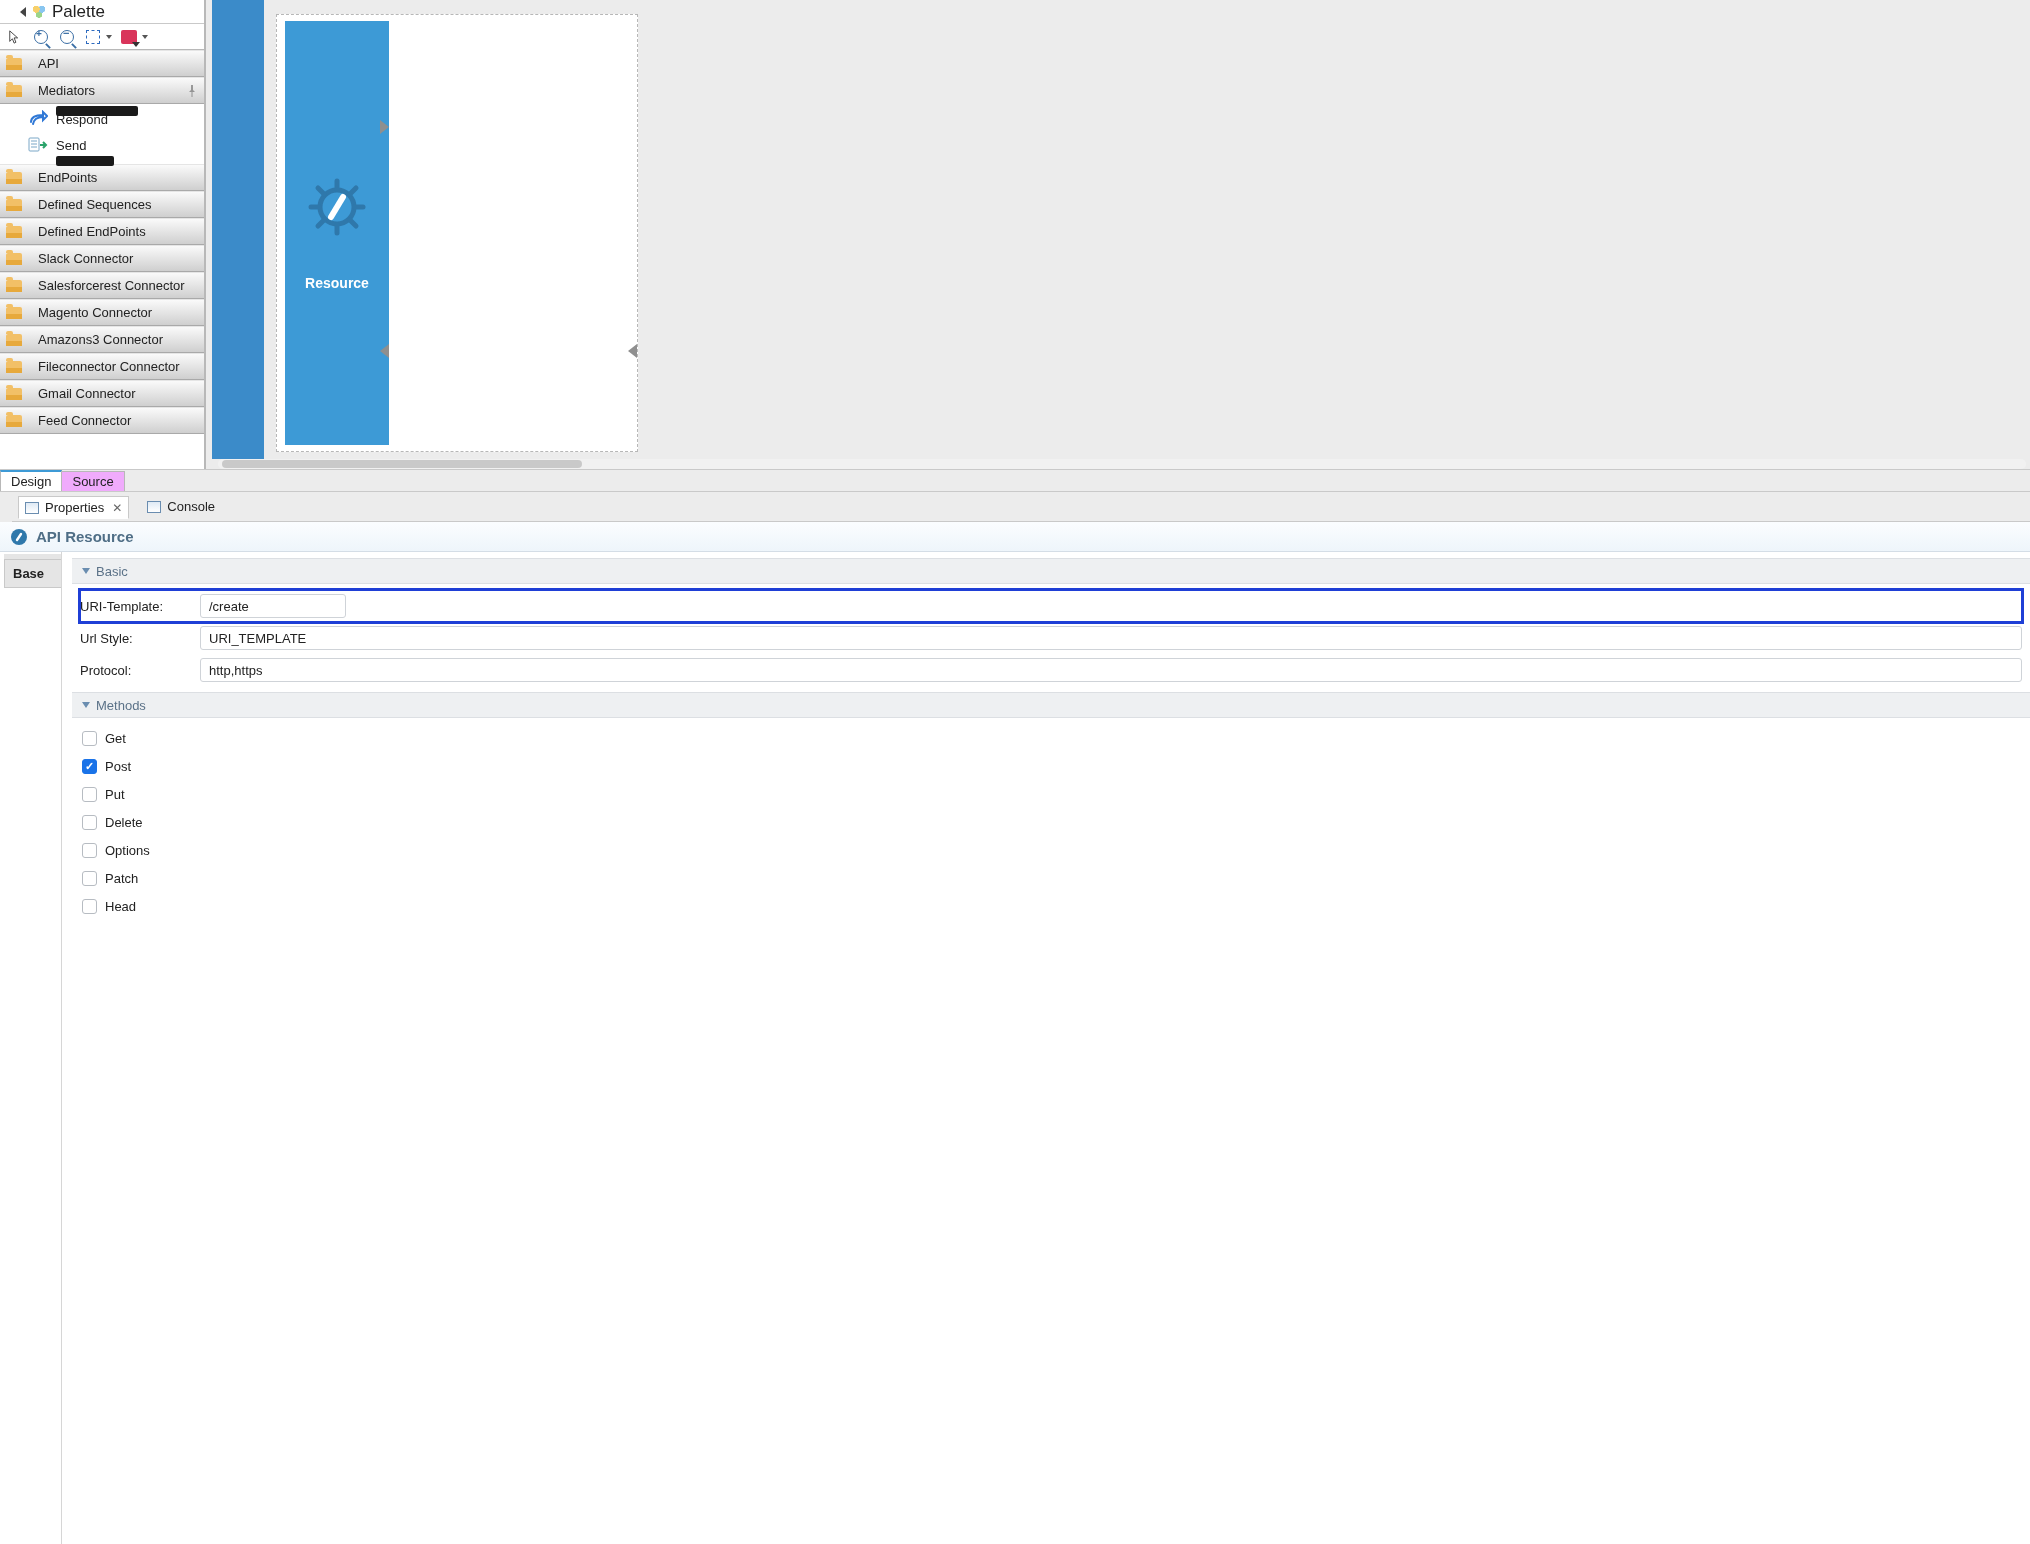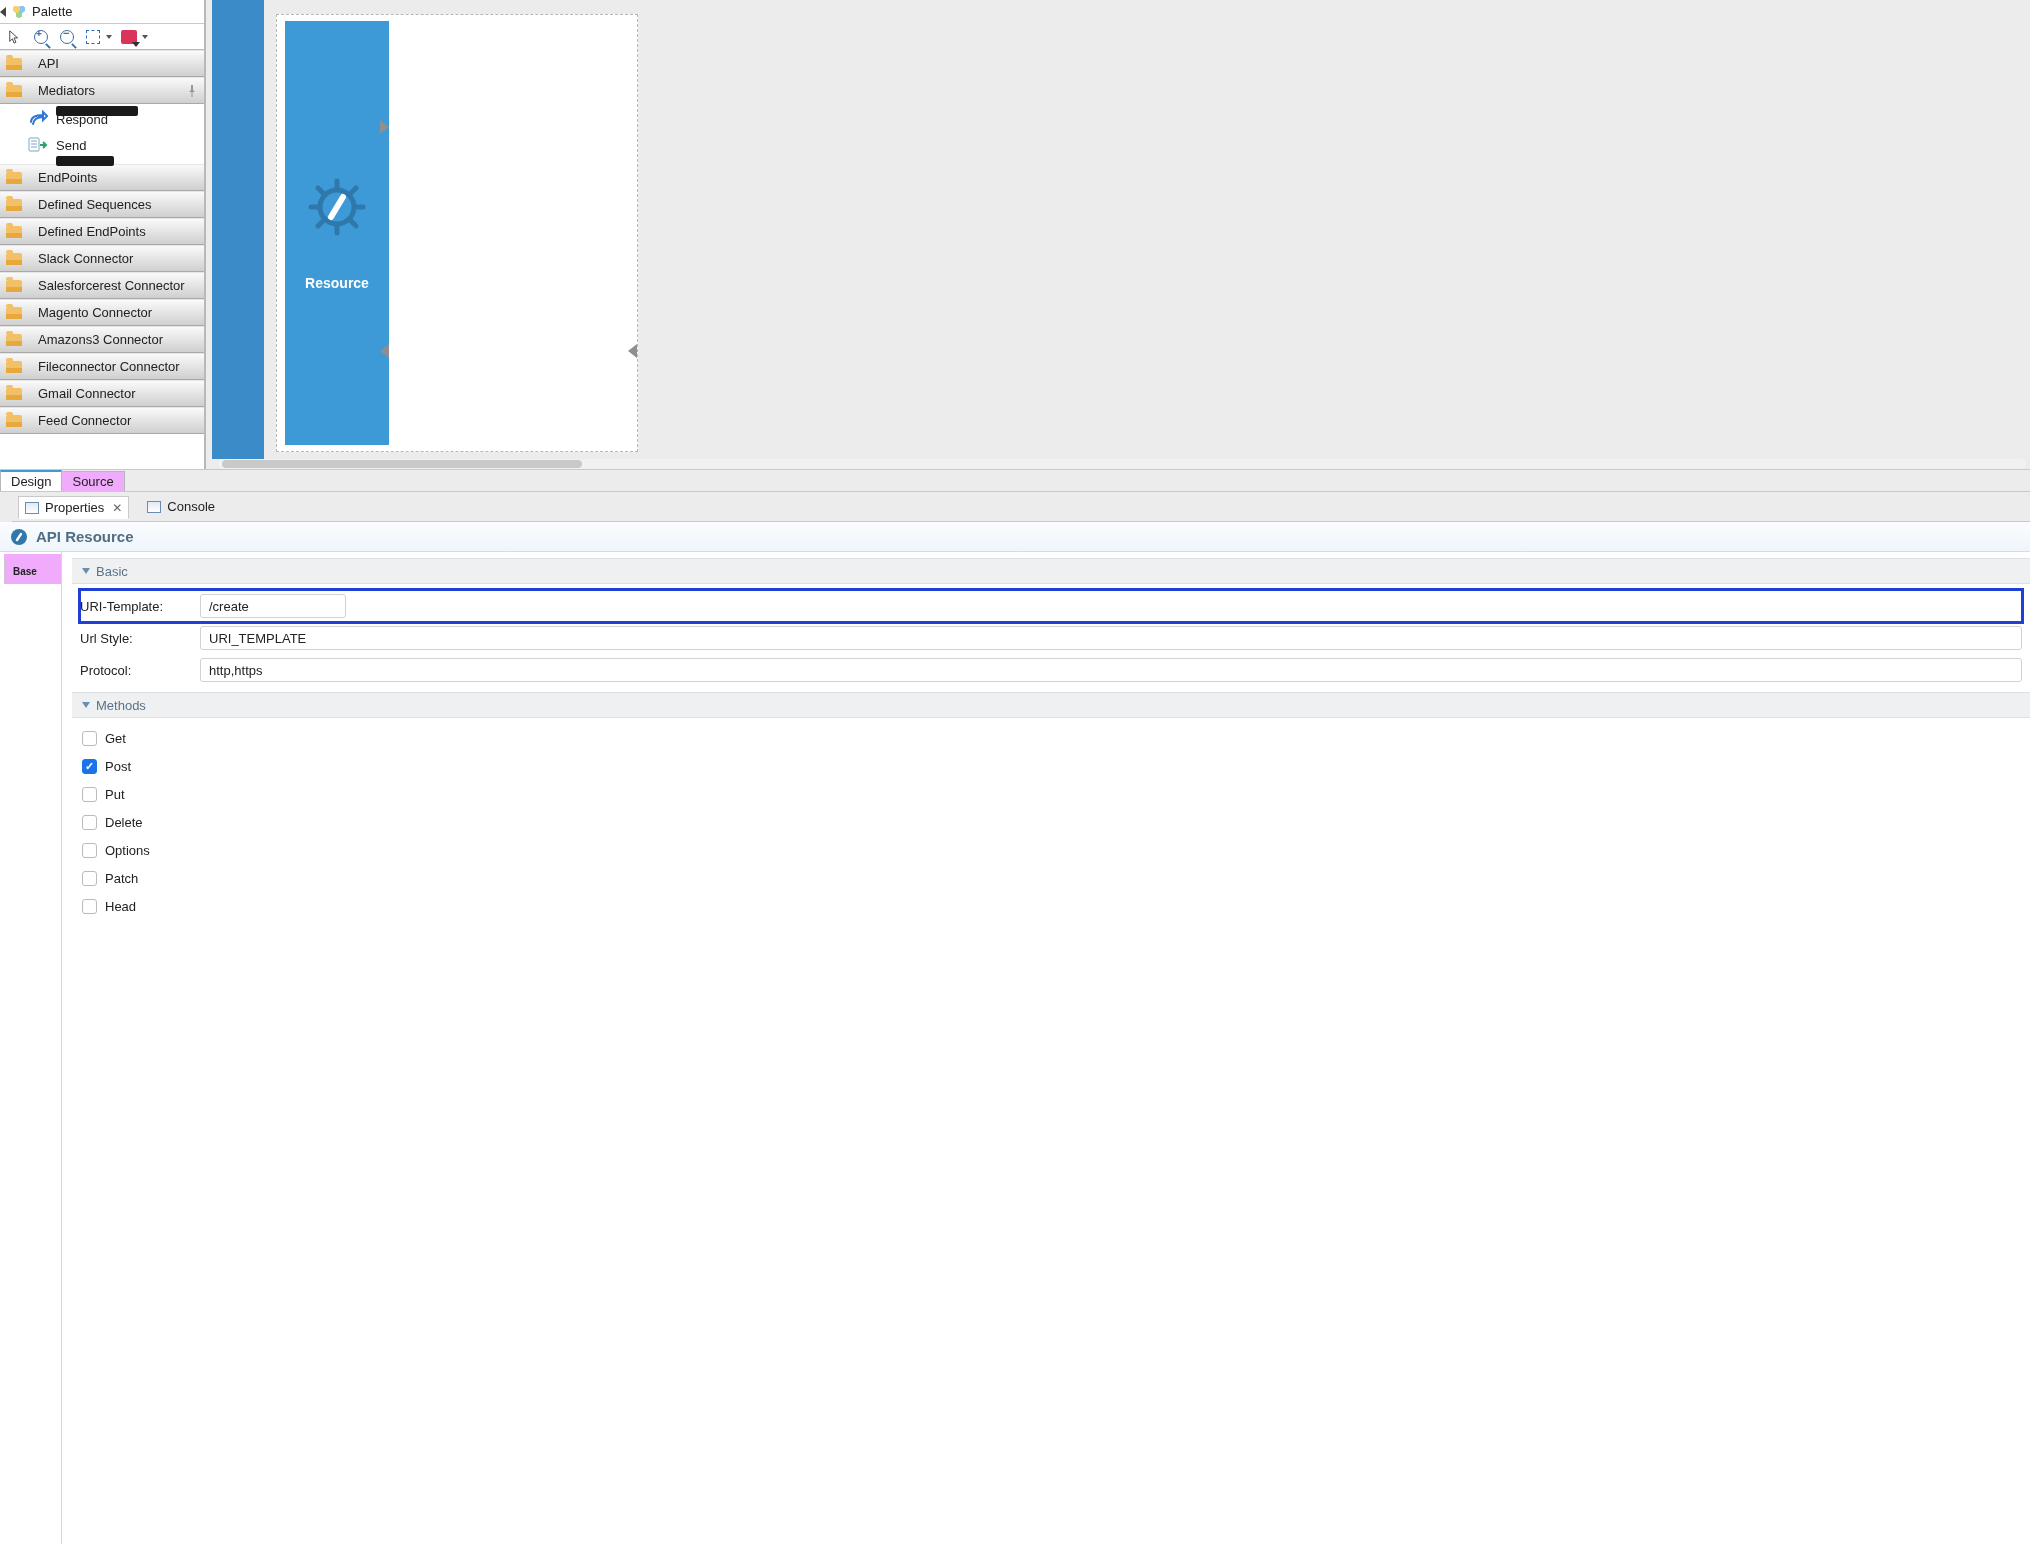--- a/index.html
+++ b/index.html
@@ -5,21 +5,21 @@
 * { box-sizing: border-box; margin: 0; padding: 0; font-family: -apple-system, "Helvetica Neue", Arial, sans-serif; }
 html, body { height: 100%; background: #ececec; color: #222; }
 
 .root { display: flex; flex-direction: column; height: 100vh; }
 
 
 .top { display: flex; height: 470px; border-bottom: 1px solid #c9c9c9; background: #ececec; }
 
 
 .palette { width: 205px; display: flex; flex-direction: column; border-right: 1px solid #b8b8b8; background: #fff; }
-.palette-header { display: flex; align-items: center; gap: 6px; padding: 2px 0; height: 24px; background: #fff; border-bottom: 1px solid #c9c9c9; font-size: 13px; }
+.palette-header { display: flex; align-items: center; gap: 6px; padding: 2px 20px; height: 24px; background: #fff; border-bottom: 1px solid #c9c9c9; font-size: 17px; }
 .tri-left { width: 0; height: 0; border-top: 5px solid transparent; border-bottom: 5px solid transparent; border-right: 6px solid #444; }
 .pal-title-icon { width: 14px; height: 14px; border-radius: 3px; background: radial-gradient(circle at 30% 30%, #f7d06a 0 25%, transparent 26%), radial-gradient(circle at 70% 30%, #89c6f0 0 25%, transparent 26%), radial-gradient(circle at 50% 70%, #9bd48a 0 25%, transparent 26%); }
 .toolbar { display: flex; align-items: center; gap: 8px; padding: 3px 6px; border-bottom: 1px solid #b8b8b8; background: #fff; height: 26px; }
 .tb-btn { display: inline-flex; align-items: center; justify-content: center; width: 18px; height: 18px; }
 .arrow-cursor svg { width: 14px; height: 14px; }
 .zoom { width: 14px; height: 14px; border: 1.5px solid #3a6ea5; border-radius: 50%; position: relative; }
 .zoom::after { content: ""; position: absolute; right: -4px; bottom: -4px; width: 6px; height: 2px; background: #3a6ea5; transform: rotate(45deg); }
 .zoom.in::before { content: "+"; position: absolute; left: 1px; top: -3px; font-size: 10px; color: #3a6ea5; font-weight: bold; }
 .zoom.out::before { content: "−"; position: absolute; left: 2px; top: -4px; font-size: 11px; color: #3a6ea5; font-weight: bold; }
 .marquee { width: 14px; height: 14px; border: 1.5px dashed #2e6bbf; }
@@ -68,21 +68,21 @@
 .vtab.active { background: #fff; border: 1px solid #c9c9c9; border-bottom-color: #fff; position: relative; top: 1px; }
 .vt-ico { width: 14px; height: 12px; border: 1px solid #6a8db0; background: linear-gradient(#dfeaf5, #fff); }
 .vt-close { font-size: 12px; color: #666; margin-left: 2px; }
 
 .section-title { display: flex; align-items: center; gap: 8px; height: 30px; padding: 0 10px; background: linear-gradient(#fbfdff, #eef5fb); border-bottom: 1px solid #d4dde6; color: #4f6e86; font-size: 15px; font-weight: 700; }
 .section-title .cog { width: 18px; height: 18px; }
 .section-title .cog svg { width: 18px; height: 18px; }
 
 .prop-body { flex: 1; display: flex; background: #fff; }
 .side-tabs { width: 62px; border-right: 1px solid #d6d6d6; background: #fff; padding-top: 2px; }
-.side-tabs .stab { padding: 6px 8px; font-size: 10px; border: 1px solid #c9c9c9; border-right: none; margin: 0 0 -1px 4px; background: #f0abfc; cursor: pointer; }
+.side-tabs .stab { padding: 6px 8px; font-size: 13px; border: 1px solid #c9c9c9; border-right: none; margin: 0 0 -1px 4px; background: #e5e5e5; cursor: pointer; }
 .side-tabs .stab.blank { border: none; height: 6px; padding: 0; }
 .side-tabs .stab.active { font-weight: 700; }
 
 .form-area { flex: 1; padding: 6px 0 10px 10px; overflow: auto; }
 .group-head { display: flex; align-items: center; gap: 6px; height: 26px; padding: 0 10px; background: #eef0f2; color: #5b7288; font-size: 13px; border-top: 1px solid #dcdfe3; border-bottom: 1px solid #dcdfe3; }
 .group-head .caret { width: 0; height: 0; border-left: 4px solid transparent; border-right: 4px solid transparent; border-top: 6px solid #6a8db0; }
 .form-rows { padding: 6px 8px; }
 .frow { display: flex; align-items: center; height: 32px; gap: 10px; }
 .flabel { width: 110px; font-size: 13px; color: #222; }
 .finput { flex: 1; height: 24px; border: 1px solid #cfd3d8; border-radius: 3px; padding: 0 8px; font-size: 13px; background: #fff; display: flex; align-items: center; }

